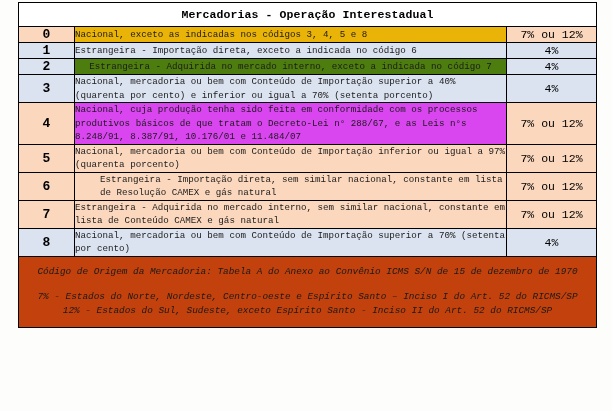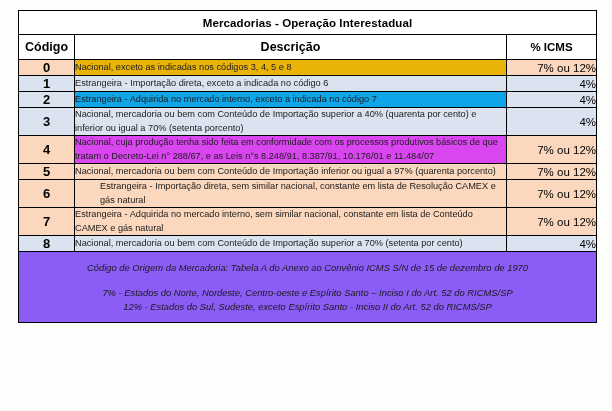--- a/index.html
+++ b/index.html
@@ -10,22 +10,23 @@
     width: 612px;
     height: 411px;
     background: #fdfdfb;
     font-family: "Liberation Sans", sans-serif;
     overflow: hidden;
   }
 
   #sheet {
     position: absolute;
     left: 18px;
-    top: 10px;
+    top: 2px;
     width: 495px;
+    font-family: Liberation Mono, monospace;
   }
 
   table.icms {
     border-collapse: collapse;
     table-layout: fixed;
     width: 578px;
     background: #ffffff;
   }
 
   table.icms td {
@@ -70,21 +71,21 @@
     color: #000;
   }
   .desc-cell {
     font-size: 9.2px;
     color: #1b1b1b;
     padding: 2px 5px 2px 6px;
     line-height: 13.5px;
     text-align: left;
   }
   .icms-cell {
-    text-align: right;
+    text-align: center;
     font-size: 11.5px;
     color: #000;
   }
 
   .row-peach td { background: #fad7bd; }
   .row-blue  td { background: #dbe3f0; }
 
   
   .note-cell {
     background: #e1e9cd;
@@ -115,39 +116,34 @@
   <table class="icms">
     <colgroup>
       <col class="c-code">
       <col class="c-desc">
       <col class="c-icms">
     </colgroup>
     <tbody>
       <tr>
         <td class="title-cell" colspan="3">Mercadorias - Operação Interestadual</td>
       </tr>
-      <tr>
-        <td class="head-cell code">Código</td>
-        <td class="head-cell desc">Descrição</td>
-        <td class="head-cell icms">% ICMS</td>
-      </tr>
 
     <tr class="row-peach">
           <td class="code-cell" style="background: rgb(250, 215, 189);">0</td>
           <td class="desc-cell" style="background: #eab308;">Nacional, exceto as indicadas nos códigos 3, 4, 5 e 8</td>
           <td class="icms-cell" style="background: rgb(250, 215, 189);">7% ou 12%</td>
         </tr>
         <tr class="row-blue">
           <td class="code-cell" style="background: rgb(219, 227, 240);">1</td>
           <td class="desc-cell" style="background: rgb(219, 227, 240);">Estrangeira - Importação direta, exceto a indicada no código 6</td>
           <td class="icms-cell" style="background: rgb(219, 227, 240);">4%</td>
         </tr>
         <tr class="row-blue">
           <td class="code-cell" style="background: rgb(219, 227, 240);">2</td>
-          <td class="desc-cell" style="background: #0ea5e9;">Estrangeira - Adquirida no mercado interno, exceto a indicada no código 7</td>
+          <td class="desc-cell" style="background: #4d7c0f; text-align: center;">Estrangeira - Adquirida no mercado interno, exceto a indicada no código 7</td>
           <td class="icms-cell" style="background: rgb(219, 227, 240);">4%</td>
         </tr>
         <tr class="row-blue">
           <td class="code-cell" style="background: rgb(219, 227, 240);">3</td>
           <td class="desc-cell" style="background: rgb(219, 227, 240);">Nacional, mercadoria ou bem com Conteúdo de Importação superior a 40% (quarenta por cento) e inferior ou igual a 70% (setenta porcento)</td>
           <td class="icms-cell" style="background: rgb(219, 227, 240);">4%</td>
         </tr>
         <tr class="row-peach">
           <td class="code-cell" style="background: rgb(250, 215, 189);">4</td>
           <td class="desc-cell" style="background: #d946ef; margin-top: 32px;">Nacional, cuja produção tenha sido feita em conformidade com os processos produtivos básicos de que tratam o Decreto-Lei n° 288/67, e as Leis n°s 8.248/91, 8.387/91, 10.176/01 e 11.484/07</td>
@@ -167,21 +163,21 @@
           <td class="code-cell" style="background: rgb(250, 215, 189);">7</td>
           <td class="desc-cell" style="background: rgb(250, 215, 189);">Estrangeira - Adquirida no mercado interno, sem similar  nacional, constante em lista de Conteúdo CAMEX e gás natural</td>
           <td class="icms-cell" style="background: rgb(250, 215, 189);">7% ou 12%</td>
         </tr>
         <tr class="row-blue">
           <td class="code-cell" style="background: rgb(219, 227, 240);">8</td>
           <td class="desc-cell" style="background: rgb(219, 227, 240);">Nacional, mercadoria ou bem com Conteúdo de Importação superior a 70% (setenta por cento)</td>
           <td class="icms-cell" style="background: rgb(219, 227, 240);">4%</td>
         </tr>
         <tr>
-          <td class="note-cell" colspan="3" style="background: #8b5cf6;">
+          <td class="note-cell" colspan="3" style="background: #c2410c;">
             <div class="note-line1">Código de Origem da Mercadoria: Tabela A do Anexo ao Convênio ICMS S/N de 15 de dezembro de 1970</div>
             <div class="note-spacer"></div>
             <div class="note-line2">7% - Estados do Norte, Nordeste, Centro-oeste e Espírito Santo – Inciso I do Art. 52 do RICMS/SP</div>
             <div class="note-line3">12% - Estados do Sul, Sudeste, exceto Espírito Santo - Inciso II do Art. 52 do RICMS/SP</div>
           </td>
         </tr>
       </tbody>
   </table>
 </div>
 

